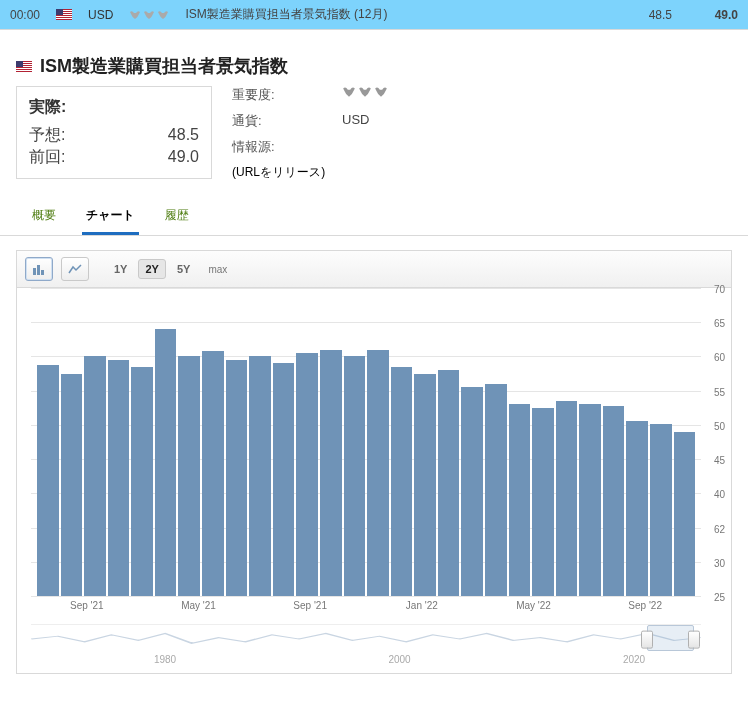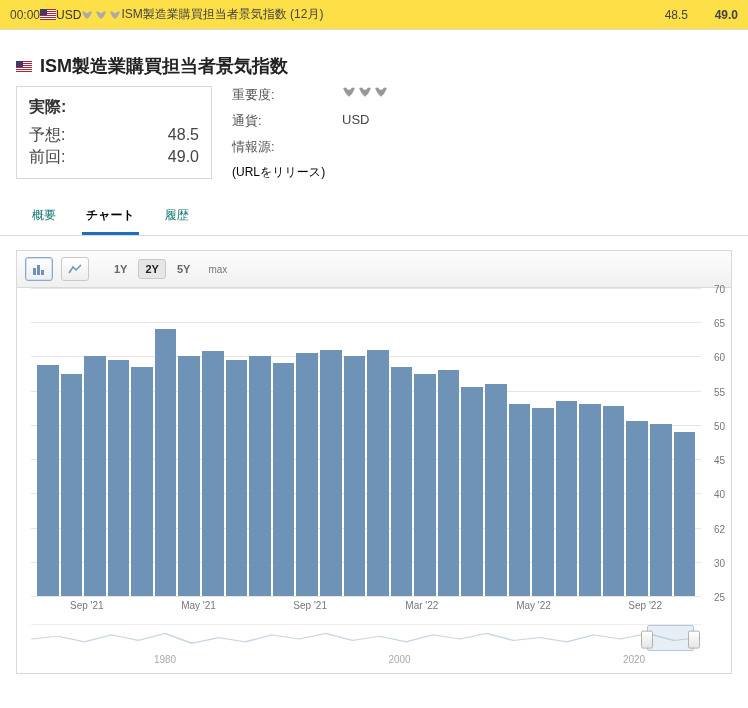--- a/index.html
+++ b/index.html
@@ -10,23 +10,23 @@
     --bg:#f7f7f7;
     --bar:#6f93b7;
     --grid:#e5e5e5;
     --active-tab:#1e6dc0;
   }
   html,body{margin:0;padding:0;font-family:Arial,Helvetica,sans-serif;background:#fff;color:var(--text);}
   body{width:748px;}
 
   
   .ticker{
-    display:flex;align-items:center;gap:0;
+    display:flex;align-items:center;gap:16px;
     padding:6px 10px;font-size:12px;border-bottom:1px solid var(--border);
-    background:#fde047;
+    background:#7dd3fc;
   }
   .ticker .time{color:#444;}
   .flag-us{display:inline-block;vertical-align:middle;}
   .flag-us svg{display:block}
   .bulls{display:flex;gap:2px;color:#999;}
   .bulls svg{display:block}
   .ticker .title{color:#444;min-width:0;flex:0 0 auto;}
   .ticker .spacer{flex:1 1 auto;}
   .ticker .num{color:#444;width:50px;text-align:right;}
   .ticker .num.strong{font-weight:700;}
@@ -46,21 +46,21 @@
   .kv{display:flex;justify-content:space-between;line-height:22px;color:#444;}
   .kv .v{text-align:right;width:60px;}
   .card-right{font-size:13px;color:#444;flex:1;}
   .meta-row{display:flex;align-items:flex-start;margin-bottom:8px;}
   .meta-row .mlabel{color:#555;width:110px;}
   .meta-row .mval{}
   .release-link{color:#000000;font-size:12px;margin-top:4px;}
 
   
   .tabs{display:flex;gap:22px;padding:10px 28px 0 28px;font-size:12px;border-bottom:1px solid var(--border);}
-  .tab{padding:6px 4px 8px 4px;color:#0f766e;cursor:pointer;border-bottom:3px solid transparent;}
+  .tab{padding:6px 4px 8px 4px;color:#4d7c0f;cursor:pointer;border-bottom:3px solid transparent;}
   .tab.active{color:#000;font-weight:700;border-bottom-color:var(--active-tab);}
 
   
   .chart-wrap{padding:14px 16px 10px 16px;}
   .chart-panel{border:1px solid var(--border);}
   .toolbar{
     display:flex;align-items:center;gap:8px;
     padding:6px 8px;border-bottom:1px solid var(--border);
     background:linear-gradient(#fdfdfd,#f0f0f0);
     font-size:11px;color:#444;
@@ -285,21 +285,21 @@
           <div class="bar" title=": 52.8" style="height: 61.7778%;"></div>
           <div class="bar" title=": 50.5" style="height: 56.6667%;"></div>
           <div class="bar" title=": 50.2" style="height: 56%;"></div>
           <div class="bar" title=": 49" style="height: 53.3333%;"></div>
         </div>
     </div>
     <div class="xaxis" id="xaxis">
         <span class="xlabel" style="left: 8.33333%;">Sep '21</span>
         <span class="xlabel" style="left: 25%; text-align: center;">May '21</span>
         <span class="xlabel" style="left: 41.6667%;">Sep '21</span>
-        <span class="xlabel" style="left: 58.3333%;">Mar '22</span>
+        <span class="xlabel" style="left: 58.3333%;">Jan '22</span>
         <span class="xlabel" style="left: 75%;">May '22</span>
         <span class="xlabel" style="left: 91.6667%;">Sep '22</span>
       </div>
 
     <div class="nav">
       <svg viewBox="0 0 100 20" preserveAspectRatio="none">
         <polyline fill="none" stroke="#c9d5e2" stroke-width="0.6" points="0,10 4,8 8,12 12,7 16,11 20,6 24,13 28,9 32,12 36,7 40,10 44,6 48,11 52,8 56,12 60,7 64,10 68,6 72,11 76,9 80,12 84,7 88,10 92,6 96,11 100,9"></polyline>
       </svg>
       <div class="nav-sel" id="navsel" style="left: 92%; right: 1%;"></div>
       <div class="nav-handle" id="navh1" style="left: 92%;"></div>

